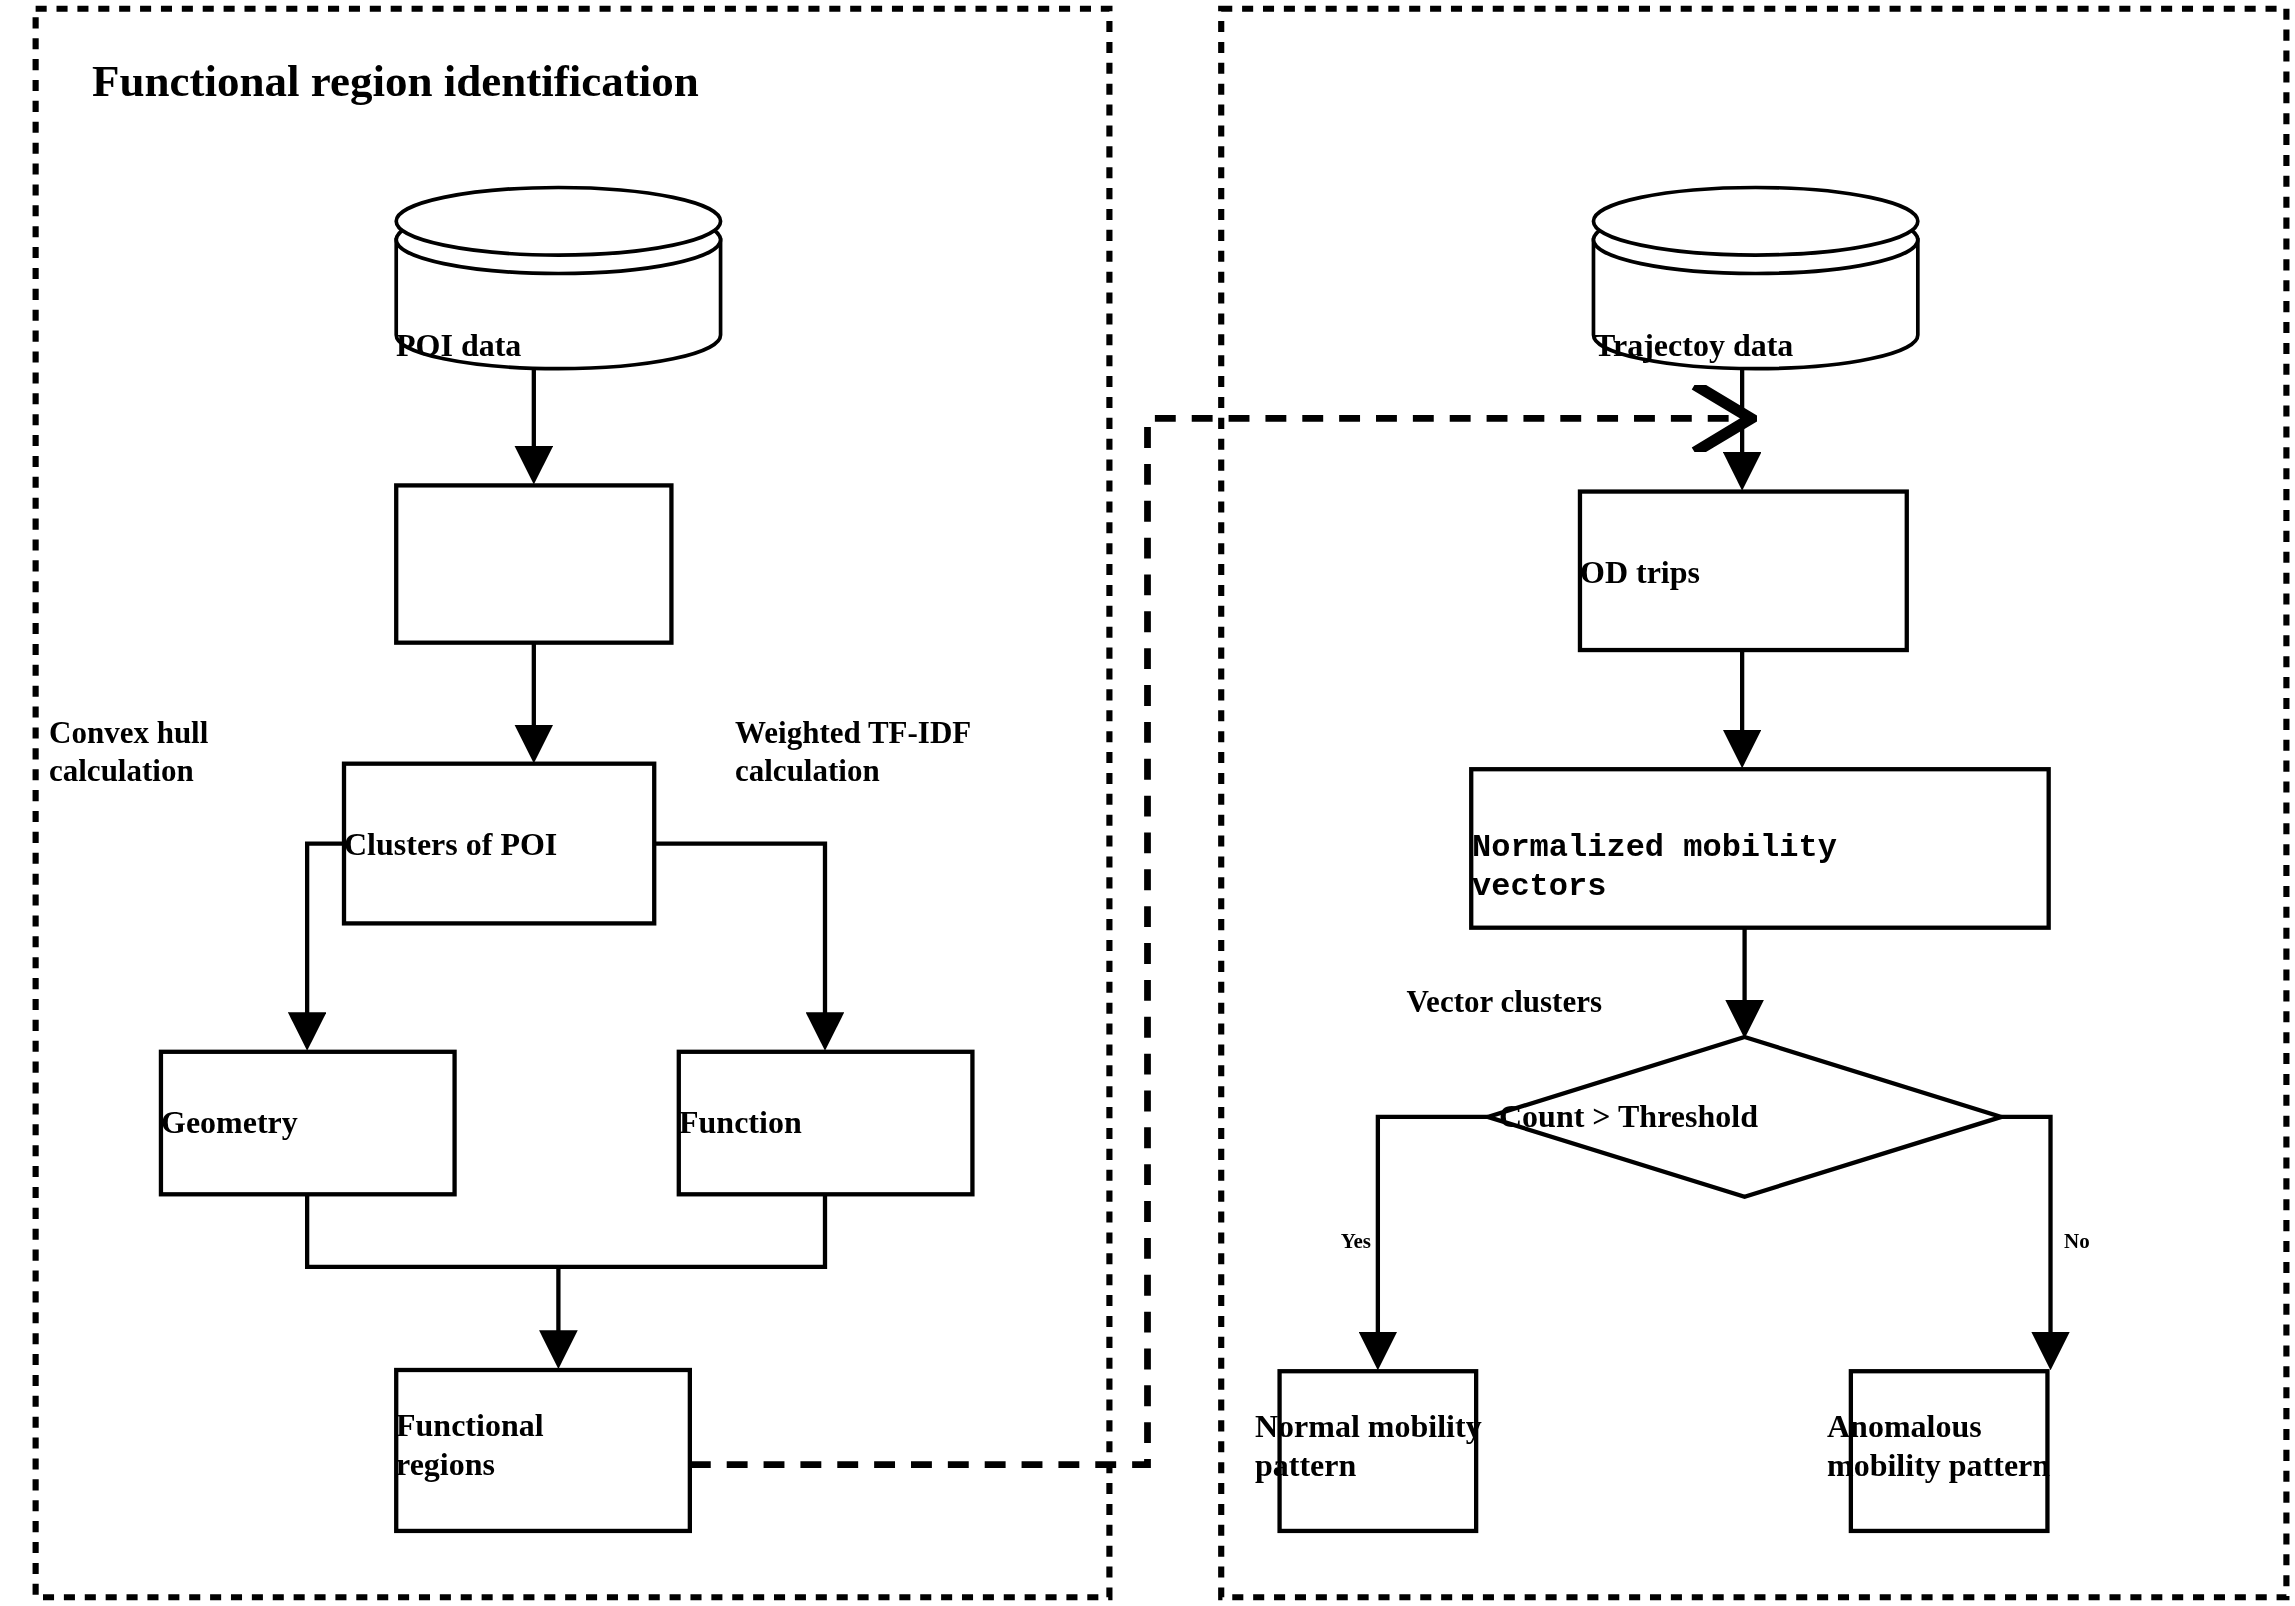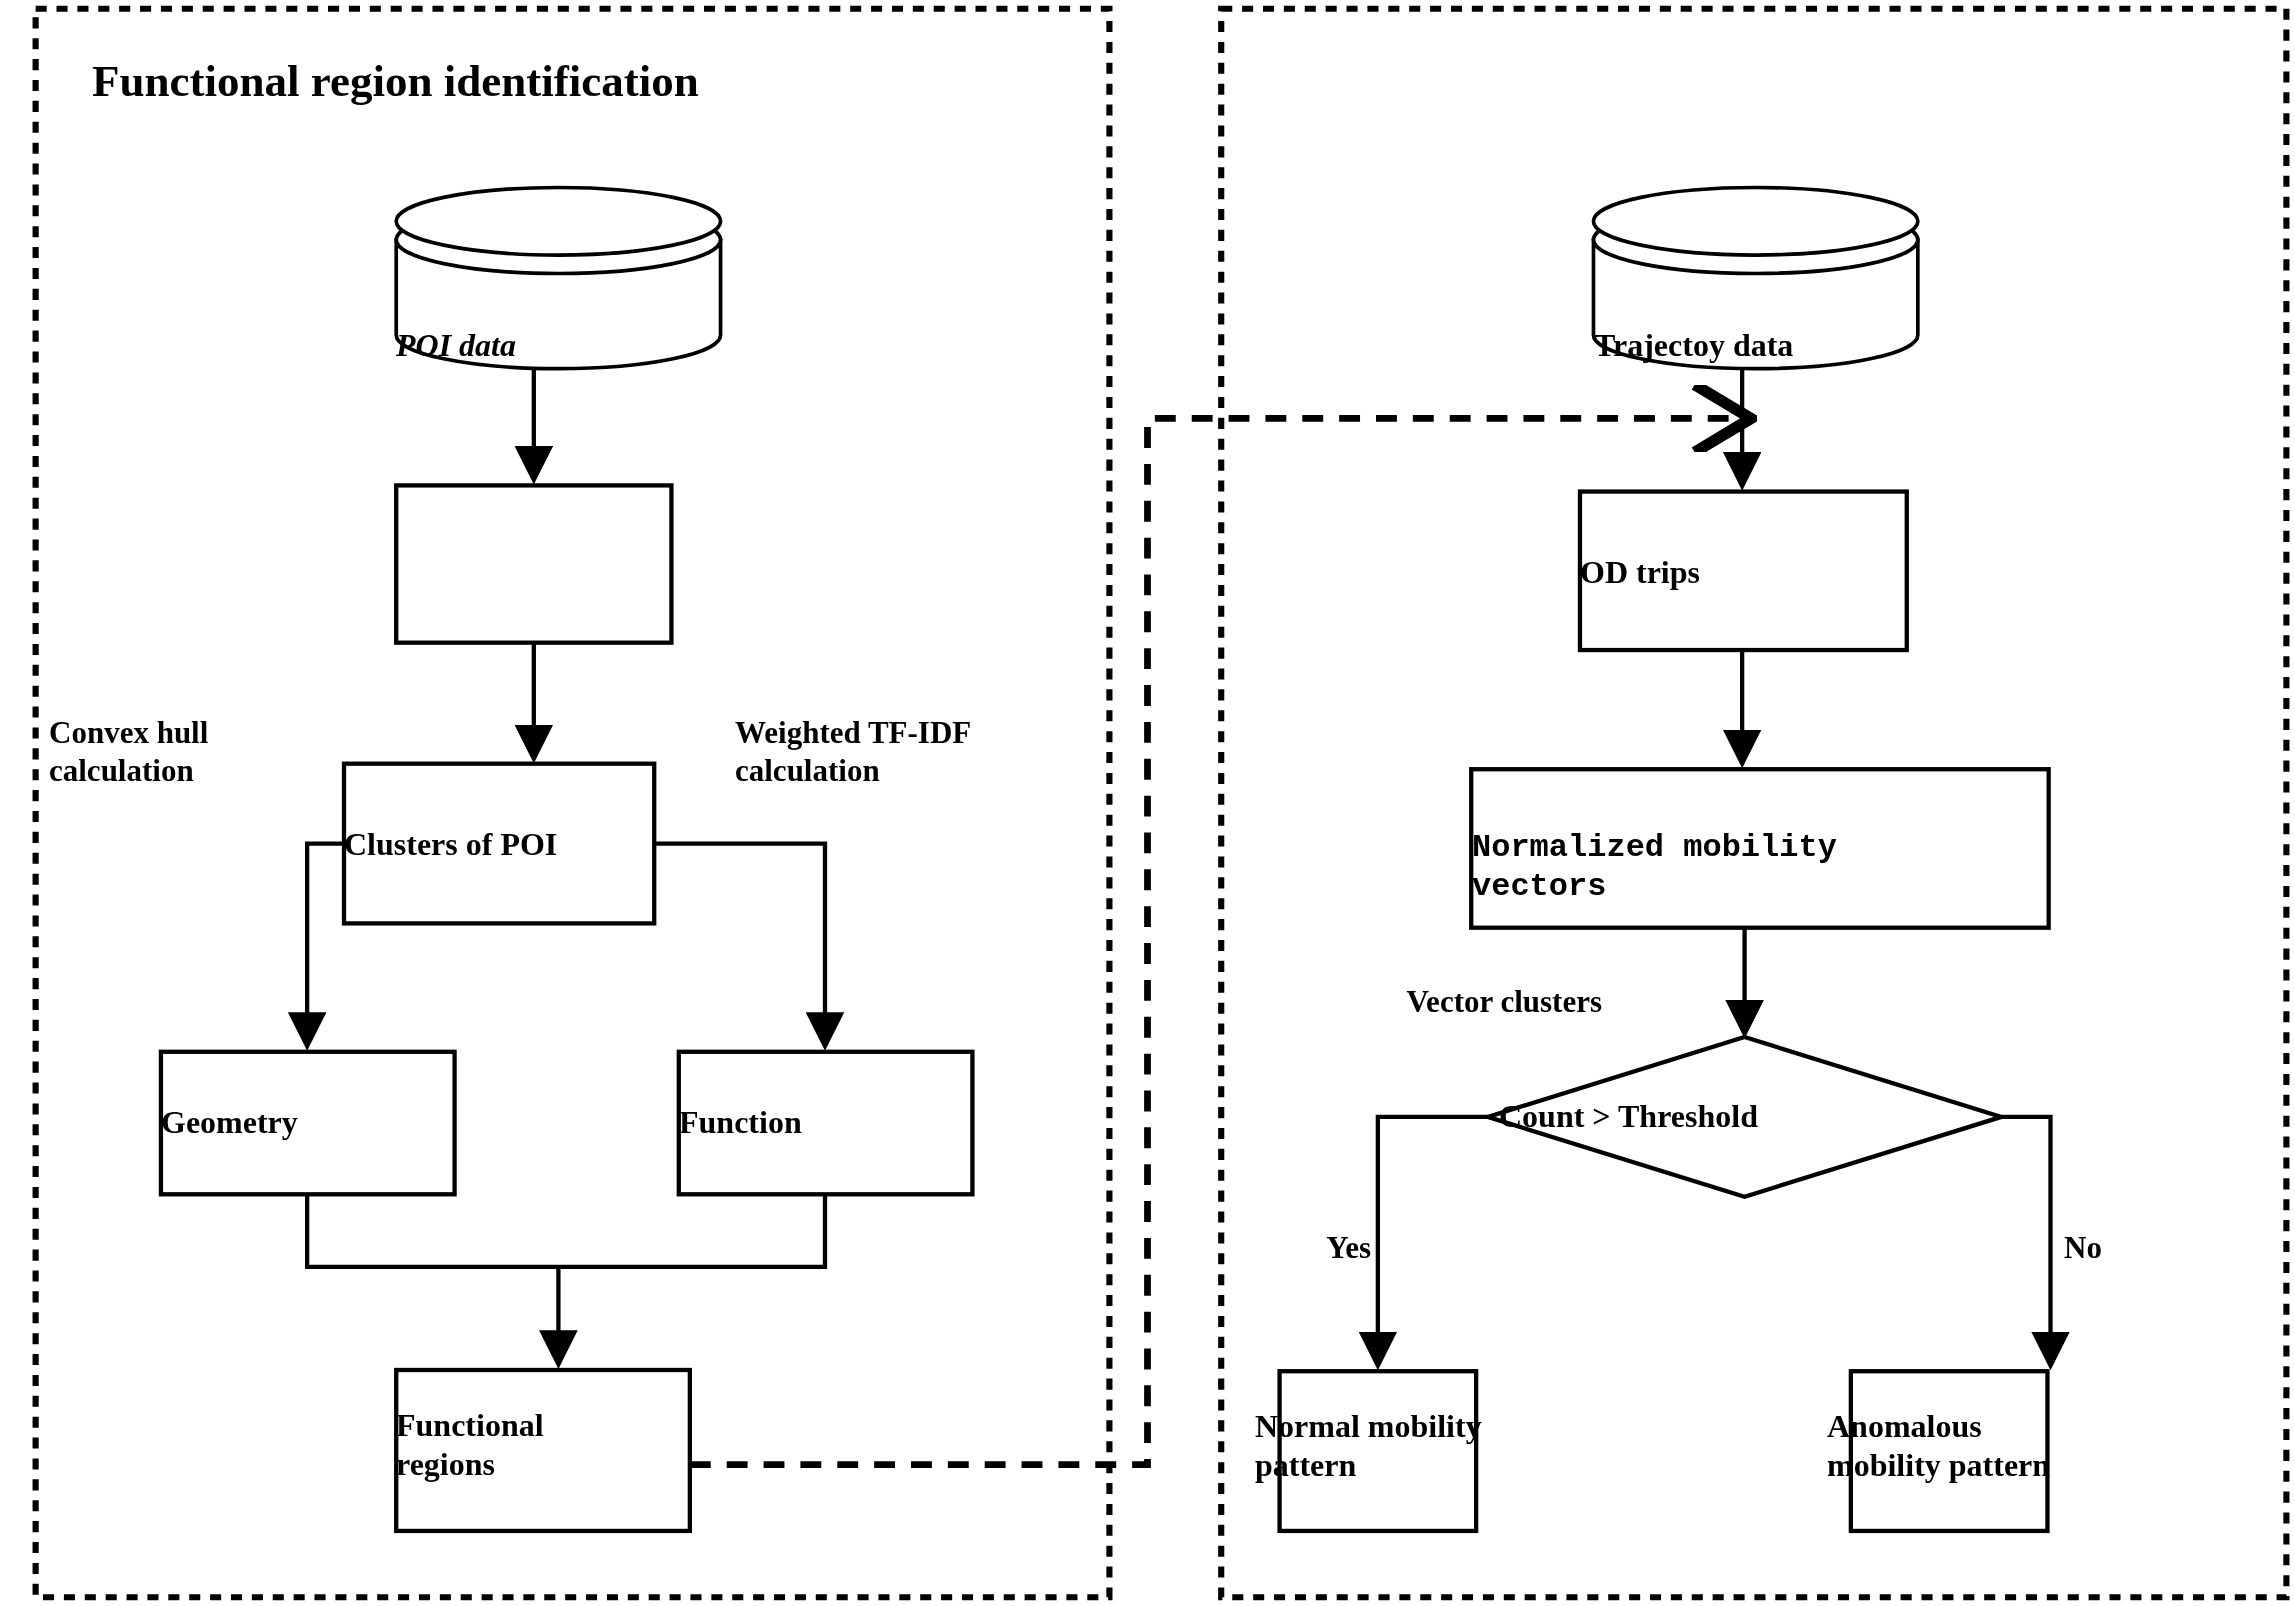--- a/index.html
+++ b/index.html
@@ -4,21 +4,21 @@
 <style>
   html,body{margin:0;padding:0;background:#ffffff;}
   body{width:2295px;height:1606px;font-family:"Liberation Serif",serif;}
   #stage{position:relative;width:2295px;height:1606px;overflow:hidden;background:#fff;}
   svg#canvas{position:absolute;left:0;top:0;width:2295px;height:1606px;}
   .lbl{position:absolute;color:#000;font-family:"Liberation Serif",serif;font-weight:bold;
        text-align:left;line-height:1.22;white-space:pre-line;}
   .panel-title{font-size:45px;font-weight:bold;}
   .node-text{font-size:32px;}
   .edge-text{font-size:31px;}
-  .small-text{font-size:31px;}
+  .small-text{font-size:21px;}
 </style>
 </head>
 <body>
 
 <div id="stage">
 
   <svg id="canvas" viewBox="0 0 3736 2614" xmlns="http://www.w3.org/2000/svg">
     <defs>
       <marker id="arrow" viewBox="0 0 12 12" refX="10" refY="6" markerWidth="9" markerHeight="9" orient="auto-start-reverse">
         <path d="M 0 0 L 12 6 L 0 12 z" fill="#000"></path>
@@ -80,21 +80,21 @@
     <path d="M 2422 1818 L 2243 1818 L 2243 2220" fill="none" stroke="#000" stroke-width="7" marker-end="url(#arrow)"></path>
     <path d="M 3258 1818 L 3338 1818 L 3338 2220" fill="none" stroke="#000" stroke-width="7" marker-end="url(#arrow)"></path>
 
     <rect x="2083" y="2232" width="320" height="260" fill="#fff" stroke="#000" stroke-width="7"></rect>
     <rect x="3013" y="2232" width="320" height="260" fill="#fff" stroke="#000" stroke-width="7"></rect>
   </svg>
 
   <div class="lbl panel-title" style="left:92px;top:54px;width:940px;">Functional region identification</div>
 
 
-  <div class="lbl node-text" style="left:396px;top:326px;width:324px;font-style:italic;">POI data</div>
+  <div class="lbl node-text" style="left:396px;top:326px;width:324px;">POI data</div>
 
 
   <div class="lbl node-text" style="left:344px;top:825px;width:310px;">Clusters of POI</div>
 
   <div class="lbl node-text" style="left:161px;top:1103px;width:294px;">Geometry</div>
 
   <div class="lbl node-text" style="left:679px;top:1103px;width:294px;">Function</div>
 
   <div class="lbl node-text" style="left:396px;top:1406px;width:294px;">Functional
 regions</div>

